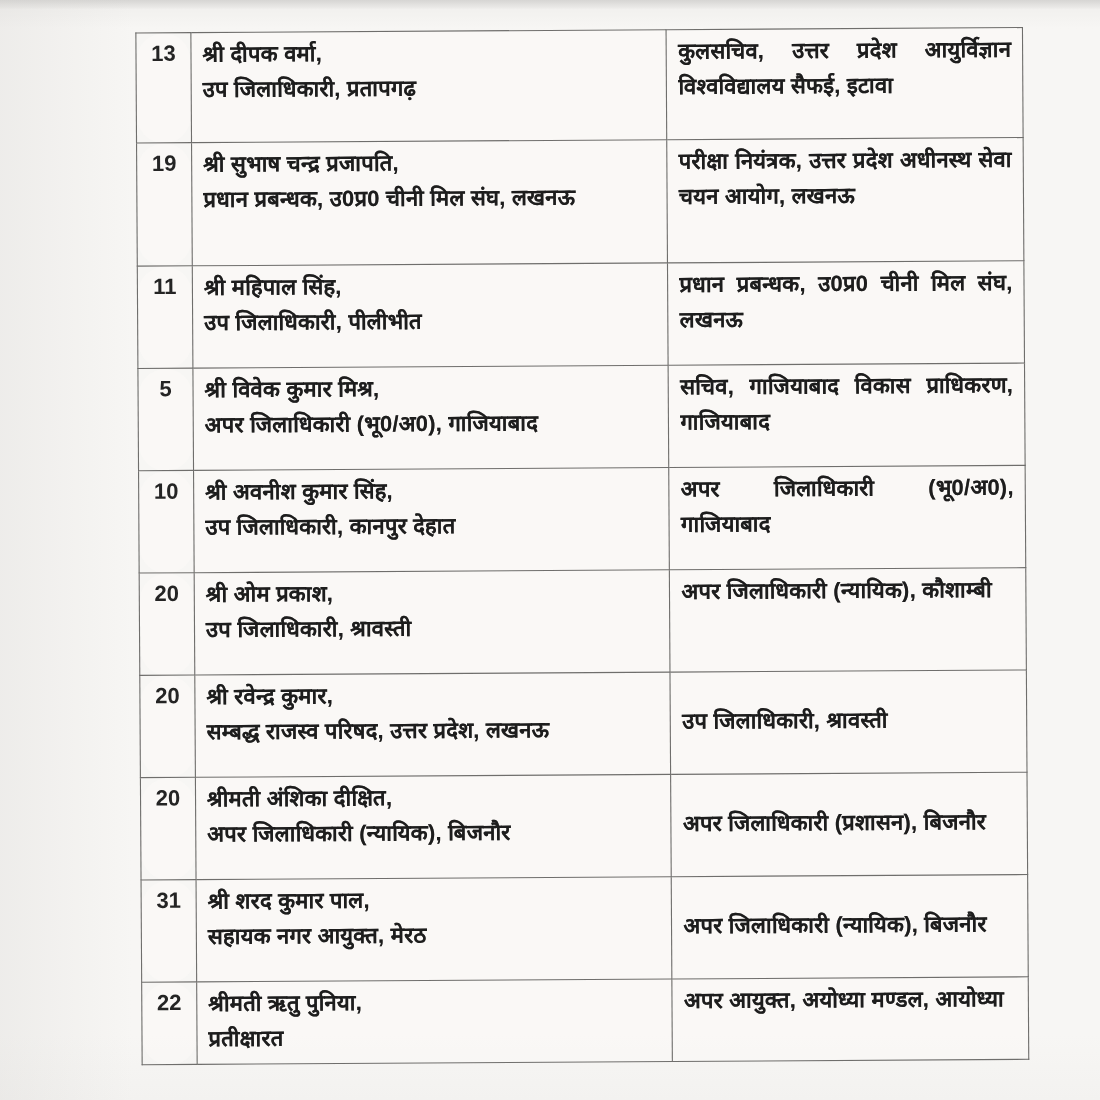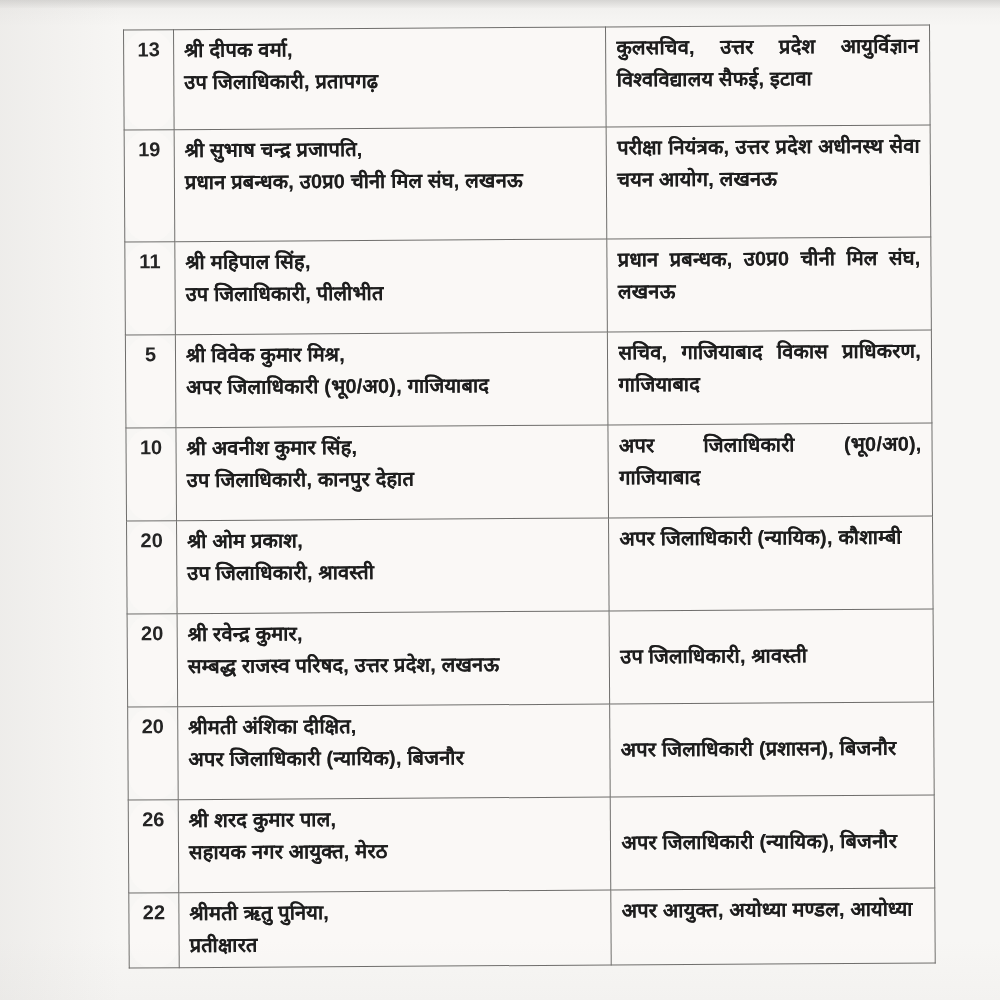--- a/index.html
+++ b/index.html
@@ -147,21 +147,21 @@
     <td class="sn">20</td>
     <td class="cur">
       <div class="name">श्रीमती अंशिका दीक्षित,</div>
       <div class="para">अपर जिलाधिकारी (न्यायिक), बिजनौर</div>
     </td>
     <td class="new">
       <div class="para">अपर जिलाधिकारी (प्रशासन), बिजनौर</div>
     </td>
   </tr>
       <tr class="row-21">
-    <td class="sn">26</td>
+    <td class="sn">31</td>
     <td class="cur">
       <div class="name">श्री शरद कुमार पाल,</div>
       <div class="para">सहायक नगर आयुक्त, मेरठ</div>
     </td>
     <td class="new">
       <div class="para">अपर जिलाधिकारी (न्यायिक), बिजनौर</div>
     </td>
   </tr>
       <tr class="row-22">
     <td class="sn">22</td>

